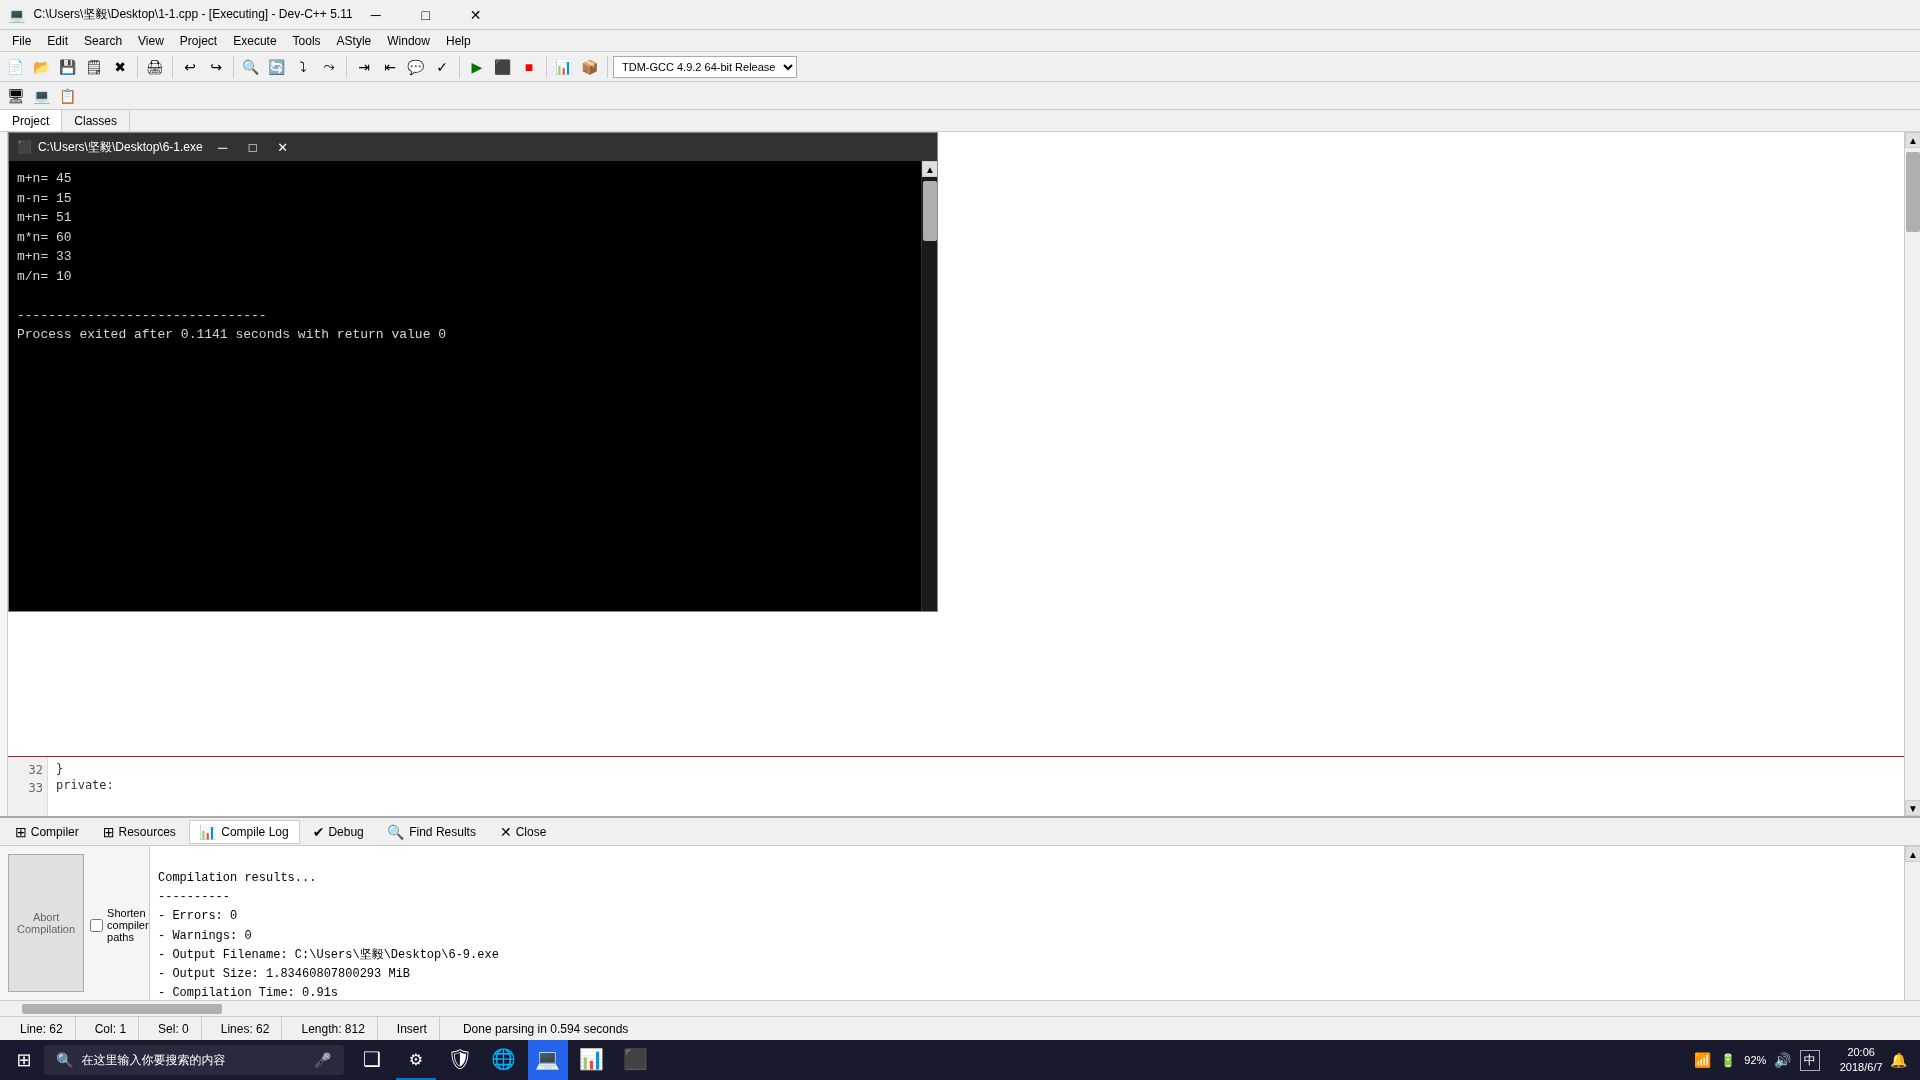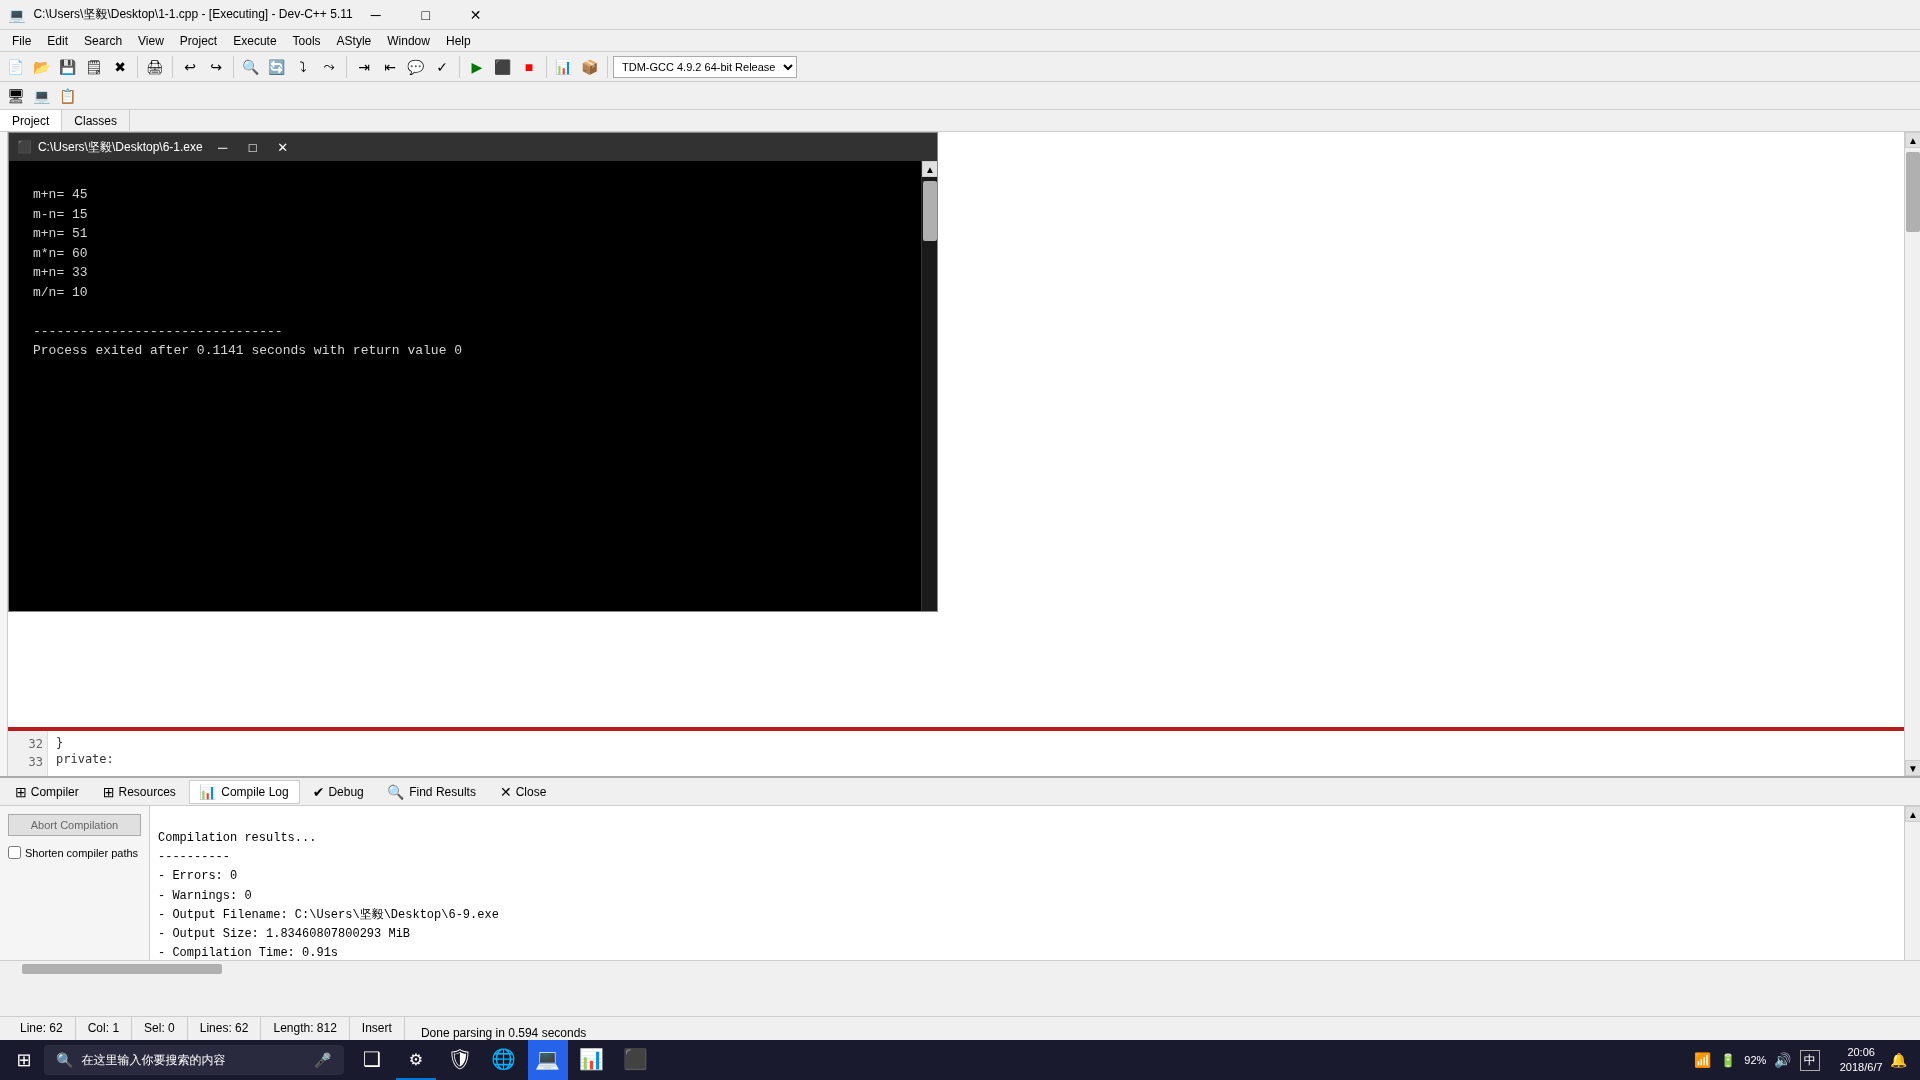--- a/index.html
+++ b/index.html
@@ -101,38 +101,38 @@
       width: 28px; height: 20px;
       border: none; background: transparent; cursor: pointer;
       color: #fff; font-size: 13px; display: flex; align-items: center; justify-content: center;
     }
     #console-content {
       flex: 1;
       background: #000;
       color: #d4d4d4;
       font-family: 'Courier New', monospace;
       font-size: 13px;
-      padding: 24px;
+      padding: 8px;
       overflow-y: auto;
       line-height: 1.5;
       border-radius: 6px;
     }
     #console-scrollbar {
       width: 16px;
       background: #1a1a1a;
       border-left: 1px solid #333;
     }
     #console-inner { display: flex; flex: 1; overflow: hidden; }
 
     
     #editor-lines {
       display: flex;
-      height: 49px;
+      height: 60px;
       background: #ec4899;
-      border-top: 4px solid #b91c1c;
+      border-top: 1px solid #b91c1c;
       position: absolute;
       bottom: 0;
       left: 0;
       right: 0;
     }
     .line-numbers {
       width: 40px;
       background: #f0f0f0;
       border-right: 1px solid #ddd;
       padding: 4px 0;
@@ -183,21 +183,21 @@
       display: flex;
       flex: 1;
       overflow: hidden;
     }
     #compile-sidebar {
       width: 150px;
       background: #f5f5f5;
       border-right: 1px solid #ccc;
       padding: 8px;
       display: flex;
-      flex-direction: column;
+      flex-direction: row;
       gap: 6px;
     }
     #abort-btn {
       background: #e0e0e0;
       border: 1px solid #aaa;
       padding: 4px 8px;
       cursor: pointer;
       font-size: 11px;
       color: #666;
       text-align: center;
@@ -231,26 +231,25 @@
       background: #b0b0b0;
       border-radius: 2px;
       margin-left: 20px;
     }
 
     
     #status-bar {
       background: #f0f0f0;
       height: 24px;
       display: flex;
-      align-items: flex-end;
+      align-items: center;
       border-top: 1px solid #ccc;
       padding: 0 8px;
       font-size: 12px;
-      gap: 0;
-      margin-top: 40px;
+      gap: 7px;
     }
     .status-item {
       padding: 0 12px;
       border-right: 1px solid #ccc;
       height: 24px;
       display: flex;
       align-items: center;
     }
     .status-item:last-child { border-right: none; }
     .status-done { flex: 1; padding-left: 16px; }

